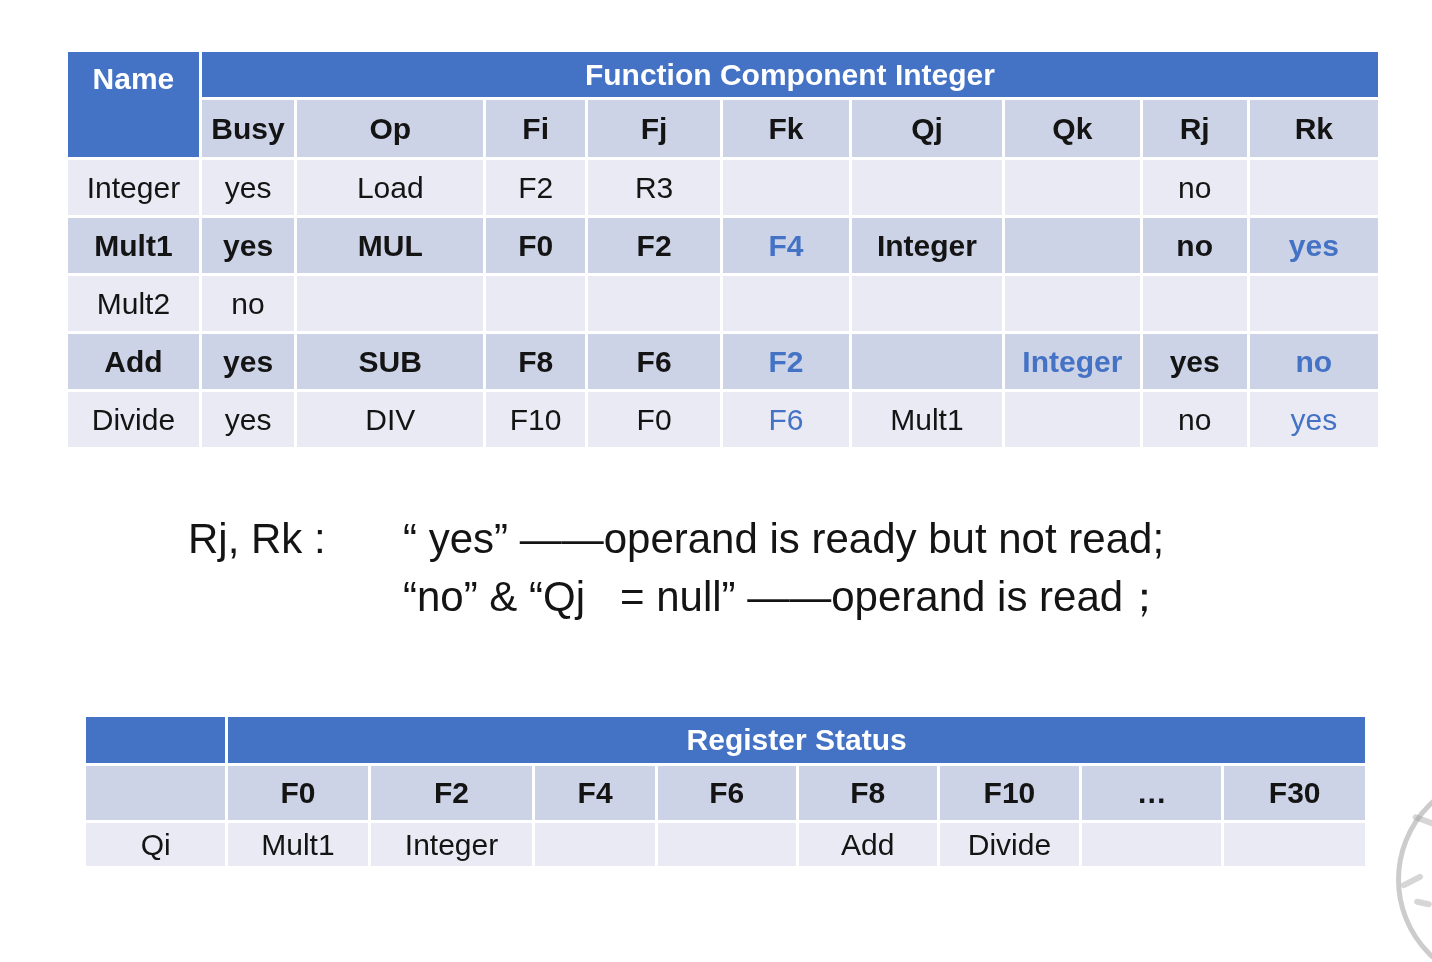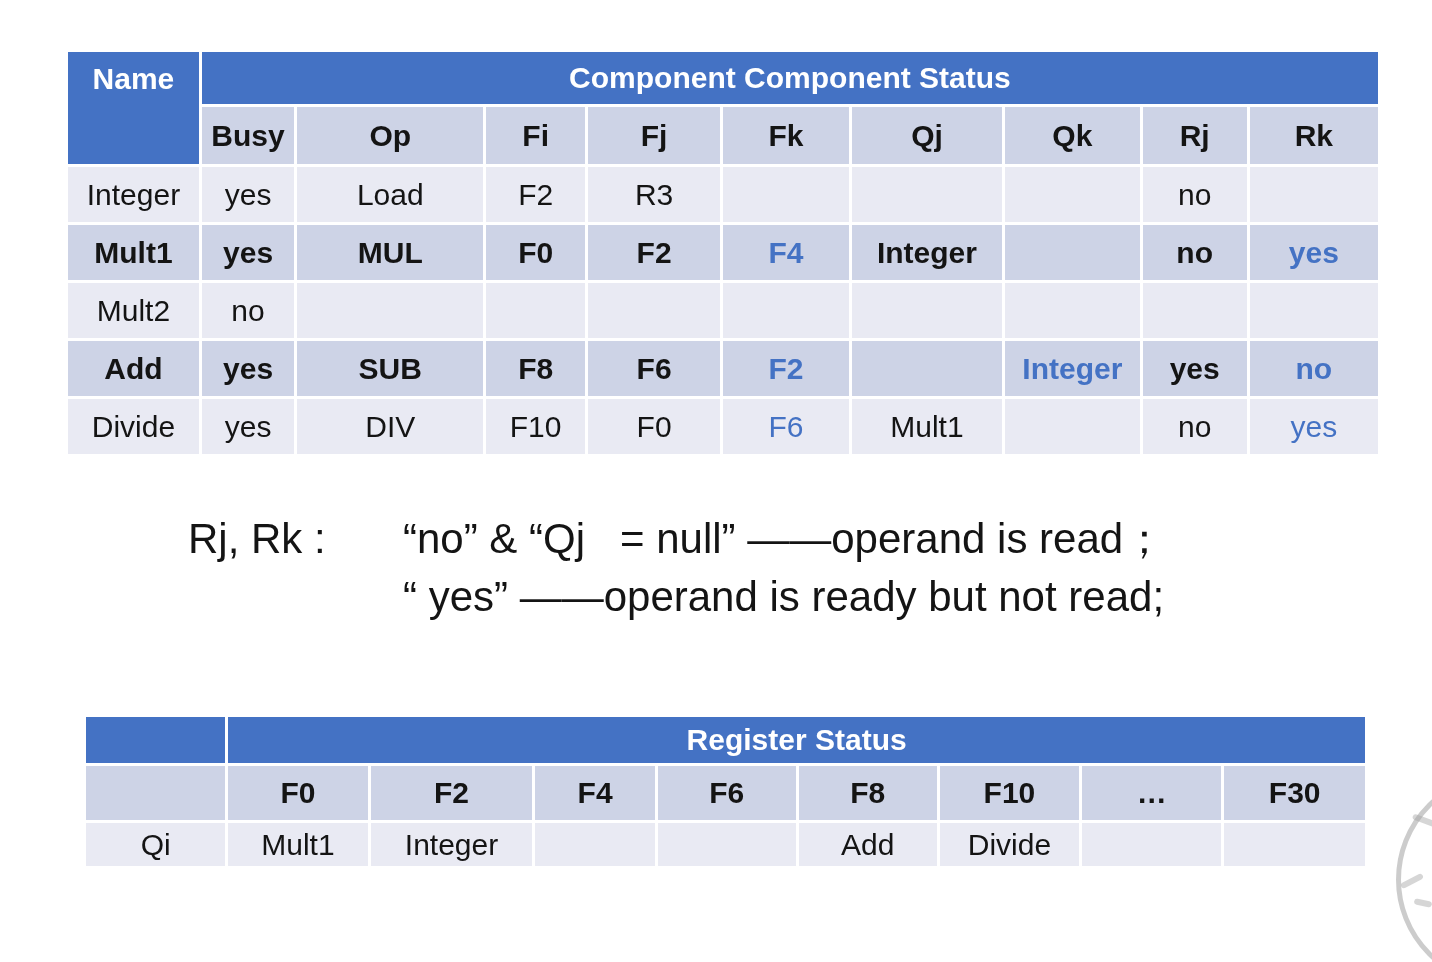--- a/index.html
+++ b/index.html
@@ -34,21 +34,21 @@
   .corner-cell {
     vertical-align:top !important;
     padding-top:10px;
   }
 
   tr.dark td  { background:#CDD3E6;font-weight:bold; }
   tr.light td { background:#E9EAF3; }
 
   
   #fcs { left:65px; top:49px; width:1316px; }
-  #fcs tr.hdr    { height:52px; }
+  #fcs tr.hdr    { height:45px; }
   #fcs tr.subhdr { height:57px; }
   #fcs tbody tr  { height:55px; }
 
   
   #reg { left:83px; top:714px; width:1285px; }
   #reg tr.hdr    { height:46px; }
   #reg tr.subhdr { height:54px; }
   #reg tbody tr  { height:43px; }
 
   
@@ -102,21 +102,21 @@
       <col style="width:10.3%">
       <col style="width:9.8%">
     <col style="width:11.7%">
       <col style="width:10.5%">
       <col style="width:8.1%">
       <col style="width:10.0%">
   </colgroup>
   <thead>
     <tr class="hdr">
       <td class="blue-cell corner-cell" rowspan="2">Name</td>
-      <td class="blue-cell" colspan="9">Component Component Status</td>
+      <td class="blue-cell" colspan="9">Function Component Integer</td>
     </tr>
     <tr class="subhdr dark">
         <td>Busy</td>
         <td>Op</td>
         <td>Fi</td>
         <td>Fj</td>
         <td>Fk</td>
         <td>Qj</td>
         <td>Qk</td>
         <td>Rj</td>
@@ -183,22 +183,22 @@
         <td></td>
         <td>no</td>
         <td style="color: rgb(68, 114, 196);">yes</td>
       </tr>
     </tbody>
 </table>
 
 <div class="legend">
   <div class="legend-label">Rj, Rk :</div>
   <div class="legend-lines">
+    <div class="legend-line">“ yes” ——operand is ready but not read;</div>
     <div class="legend-line">“no” &amp; “Qj   = null” ——operand is read；</div>
-    <div class="legend-line">“ yes” ——operand is ready but not read;</div>
   </div>
 </div>
 
 <table id="reg" class="status">
   <colgroup>
     <col style="width:11.1%">
       <col style="width:11.1%">
       <col style="width:12.9%">
     <col style="width:9.5%">
       <col style="width:11.0%">

